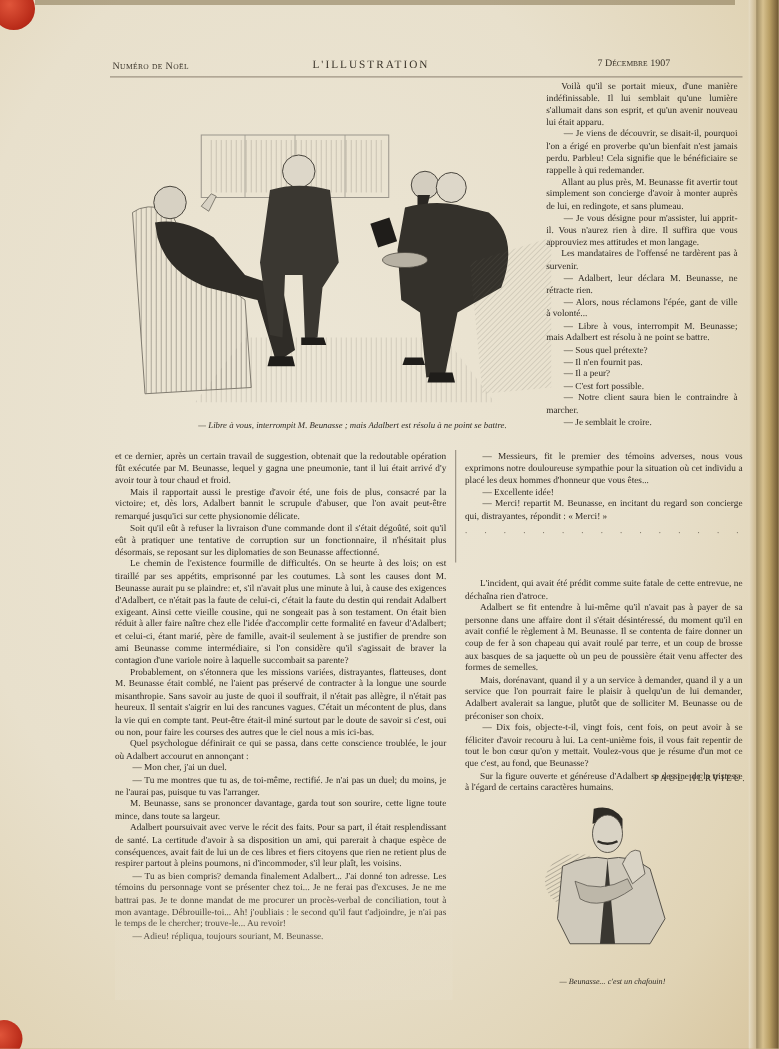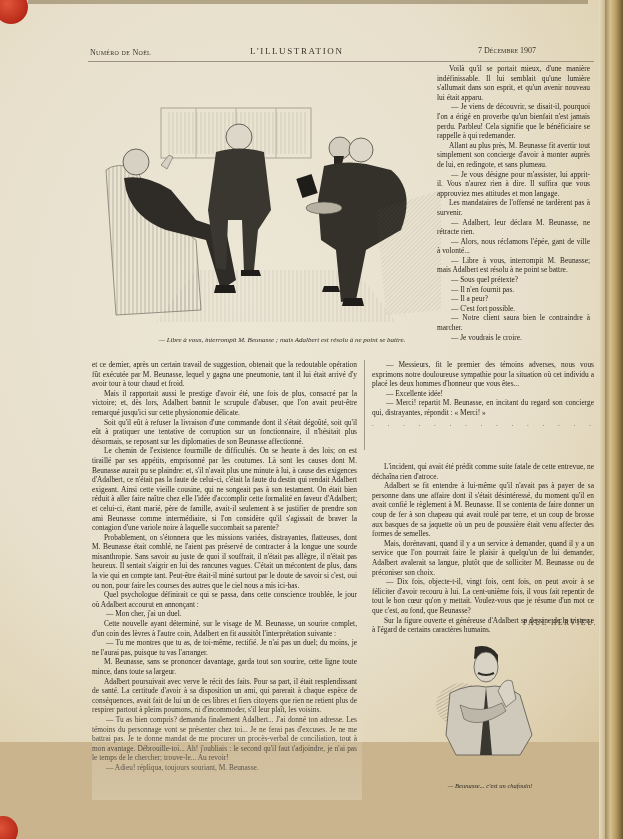--- a/index.html
+++ b/index.html
@@ -2,21 +2,21 @@
 <html><head>
 <meta charset="utf-8">
 <style>
   html, body { margin:0; padding:0; }
   body {
     width:623px; height:839px; overflow:hidden; position:relative;
     background:#c9b48e;
     font-family:"Liberation Serif", "DejaVu Serif", serif;
   }
   .page {
-    position:absolute; left:0; top:0; width:605px; height:742px;
+    position:absolute; left:0; top:0; width:605px; height:839px;
     background: radial-gradient(ellipse at 40% 40%, #ece6d6 0%, #e8e0cc 55%, #e0d3b4 85%, #d8c6a0 100%);
     color:#2a2620;
   }
   .spine {
     position:absolute; right:0; top:0; width:18px; height:839px;
     background:linear-gradient(90deg,#9c8a62 0%,#d6c08e 30%,#b79d64 60%,#6d5631 100%);
   }
   .page-edge {
     position:absolute; right:18px; top:0; width:6px; height:839px;
     background:linear-gradient(90deg,#e6dcc4,#cbb78d);
@@ -134,32 +134,31 @@
     <p class="dlg">— Je vous désigne pour m'assister, lui apprit-il. Vous n'aurez rien à dire. Il suffira que vous approuviez mes attitudes et mon langage.</p>
     <p>Les mandataires de l'offensé ne tardèrent pas à survenir.</p>
     <p class="dlg">— Adalbert, leur déclara M. Beunasse, ne rétracte rien.</p>
     <p class="dlg">— Alors, nous réclamons l'épée, gant de ville à volonté...</p>
     <p class="dlg">— Libre à vous, interrompit M. Beunasse; mais Adalbert est résolu à ne point se battre.</p>
     <p class="dlg">— Sous quel prétexte?</p>
     <p class="dlg">— Il n'en fournit pas.</p>
     <p class="dlg">— Il a peur?</p>
     <p class="dlg">— C'est fort possible.</p>
     <p class="dlg">— Notre client saura bien le contraindre à marcher.</p>
-    <p class="dlg">— Je voudrais le croire.</p>
+    <p class="dlg">— Je semblait le croire.</p>
   </div>
 
   <div class="col colL">
     <p class="noind">et ce dernier, après un certain travail de suggestion, obtenait que la redoutable opération fût exécutée par M. Beunasse, lequel y gagna une pneumonie, tant il lui était arrivé d'y avoir tour à tour chaud et froid.</p>
     <p>Mais il rapportait aussi le prestige d'avoir été, une fois de plus, consacré par la victoire; et, dès lors, Adalbert bannit le scrupule d'abuser, que l'on avait peut-être remarqué jusqu'ici sur cette physionomie délicate.</p>
     <p>Soit qu'il eût à refuser la livraison d'une commande dont il s'était dégoûté, soit qu'il eût à pratiquer une tentative de corruption sur un fonctionnaire, il n'hésitait plus désormais, se reposant sur les diplomaties de son Beunasse affectionné.</p>
     <p>Le chemin de l'existence fourmille de difficultés. On se heurte à des lois; on est tiraillé par ses appétits, emprisonné par les coutumes. Là sont les causes dont M. Beunasse aurait pu se plaindre: et, s'il n'avait plus une minute à lui, à cause des exigences d'Adalbert, ce n'était pas la faute de celui-ci, c'était la faute du destin qui rendait Adalbert exigeant. Ainsi cette vieille cousine, qui ne songeait pas à son testament. On était bien réduit à aller faire naître chez elle l'idée d'accomplir cette formalité en faveur d'Adalbert; et celui-ci, étant marié, père de famille, avait-il seulement à se justifier de prendre son ami Beunasse comme intermédiaire, si l'on considère qu'il s'agissait de braver la contagion d'une variole noire à laquelle succombait sa parente?</p>
     <p>Probablement, on s'étonnera que les missions variées, distrayantes, flatteuses, dont M. Beunasse était comblé, ne l'aient pas préservé de contracter à la longue une sourde misanthropie. Sans savoir au juste de quoi il souffrait, il n'était pas allègre, il n'était pas heureux. Il sentait s'aigrir en lui des rancunes vagues. C'était un mécontent de plus, dans la vie qui en compte tant. Peut-être était-il miné surtout par le doute de savoir si c'est, oui ou non, pour faire les courses des autres que le ciel nous a mis ici-bas.</p>
     <p>Quel psychologue définirait ce qui se passa, dans cette conscience troublée, le jour où Adalbert accourut en annonçant :</p>
     <p class="dlg">— Mon cher, j'ai un duel.</p>
-    <p>Cette nouvelle ayant déterminé, sur le visage de M. Beunasse, un sourire complet, d'un coin des lèvres à l'autre coin, Adalbert en fit aussitôt l'interprétation suivante :</p>
     <p class="dlg">— Tu me montres que tu as, de toi-même, rectifié. Je n'ai pas un duel; du moins, je ne l'aurai pas, puisque tu vas l'arranger.</p>
     <p>M. Beunasse, sans se prononcer davantage, garda tout son sourire, cette ligne toute mince, dans toute sa largeur.</p>
     <p>Adalbert poursuivait avec verve le récit des faits. Pour sa part, il était resplendissant de santé. La certitude d'avoir à sa disposition un ami, qui parerait à chaque espèce de conséquences, avait fait de lui un de ces libres et fiers citoyens que rien ne retient plus de respirer partout à pleins poumons, ni d'incommoder, s'il leur plaît, les voisins.</p>
     <p class="dlg">— Tu as bien compris? demanda finalement Adalbert... J'ai donné ton adresse. Les témoins du personnage vont se présenter chez toi... Je ne ferai pas d'excuses. Je ne me battrai pas. Je te donne mandat de me procurer un procès-verbal de conciliation, tout à mon avantage. Débrouille-toi... Ah! j'oubliais : le second qu'il faut t'adjoindre, je n'ai pas le temps de le chercher; trouve-le... Au revoir!</p>
     <p class="dlg">— Adieu! répliqua, toujours souriant, M. Beunasse.</p>
   </div>
   <div class="fade"></div>
 
   <div class="vrule"></div>
 

